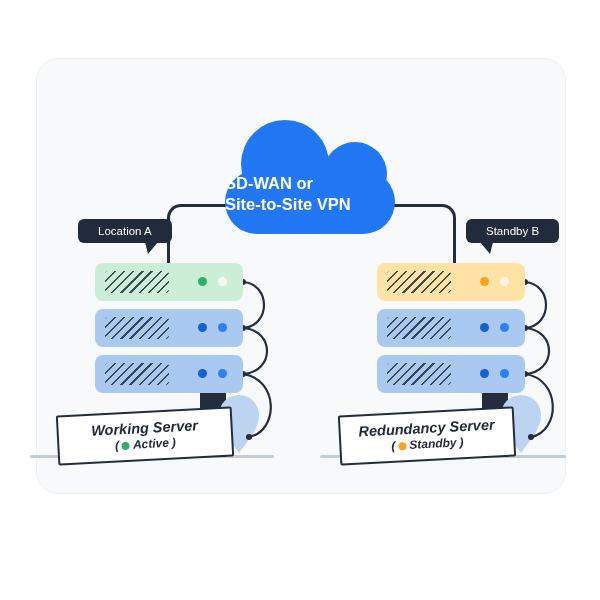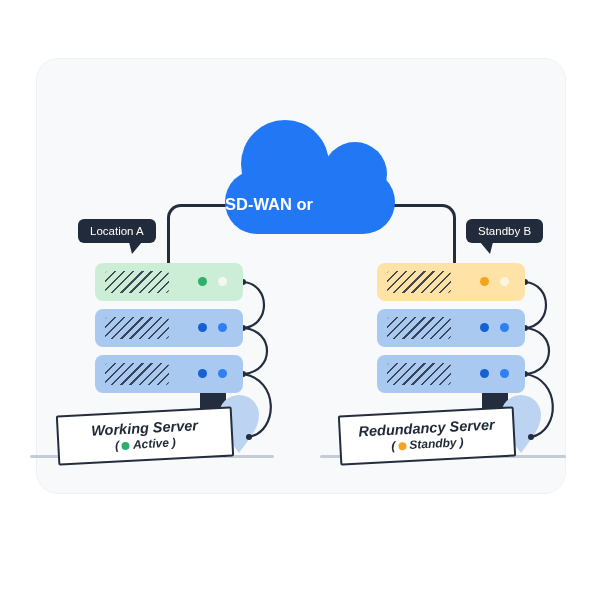--- a/index.html
+++ b/index.html
@@ -28,21 +28,21 @@
   
   .cloud { position:absolute; left:225px; top:120px; width:170px; height:114px; }
   .cloud .base { position:absolute; bottom:0; left:0; right:0; height:64px; background:#2277f4; border-radius:32px; }
   .cloud .bump1 { position:absolute; left:16px; top:0; width:88px; height:88px; border-radius:50%; background:#2277f4; }
   .cloud .bump2 { position:absolute; right:8px; top:22px; width:64px; height:64px; border-radius:50%; background:#2277f4; }
   .cloud .label { position:absolute; left:0; right:0; bottom:19px; color:#ffffff; font-weight:bold; font-size:16.5px; line-height:21px; }
 
   
   .badge {
     position:absolute; background:#212b3b; color:#ffffff; font-size:11.5px;
-    padding:6px 12px; border-radius:6px; white-space:nowrap; z-index:5;
+    padding:6px 20px; border-radius:6px; white-space:nowrap; z-index:5;
   }
   .badge-a { left:78px; top:219px; }
   .badge-a::after {
     content:""; position:absolute; bottom:-11px; right:14px; width:0; height:0;
     border-top:12px solid #212b3b; border-left:3px solid transparent; border-right:10px solid transparent;
   }
   .badge-b { left:466px; top:219px; }
   .badge-b::after {
     content:""; position:absolute; bottom:-11px; left:14px; width:0; height:0;
     border-top:12px solid #212b3b; border-right:3px solid transparent; border-left:10px solid transparent;
@@ -102,20 +102,21 @@
 
   <div class="connector left"></div>
   <div class="connector right"></div>
 
   <div class="cloud">
     <div class="bump1"></div>
     <div class="bump2"></div>
     <div class="base"></div>
     <div class="label">
       <div>SD-WAN or</div>
+      <div>Site-to-Site VPN</div>
     </div>
   </div>
 
   <div class="badge badge-a">
     <span>Location A</span>
   </div>
   <div class="badge badge-b">
     <span>Standby B</span>
   </div>
 

